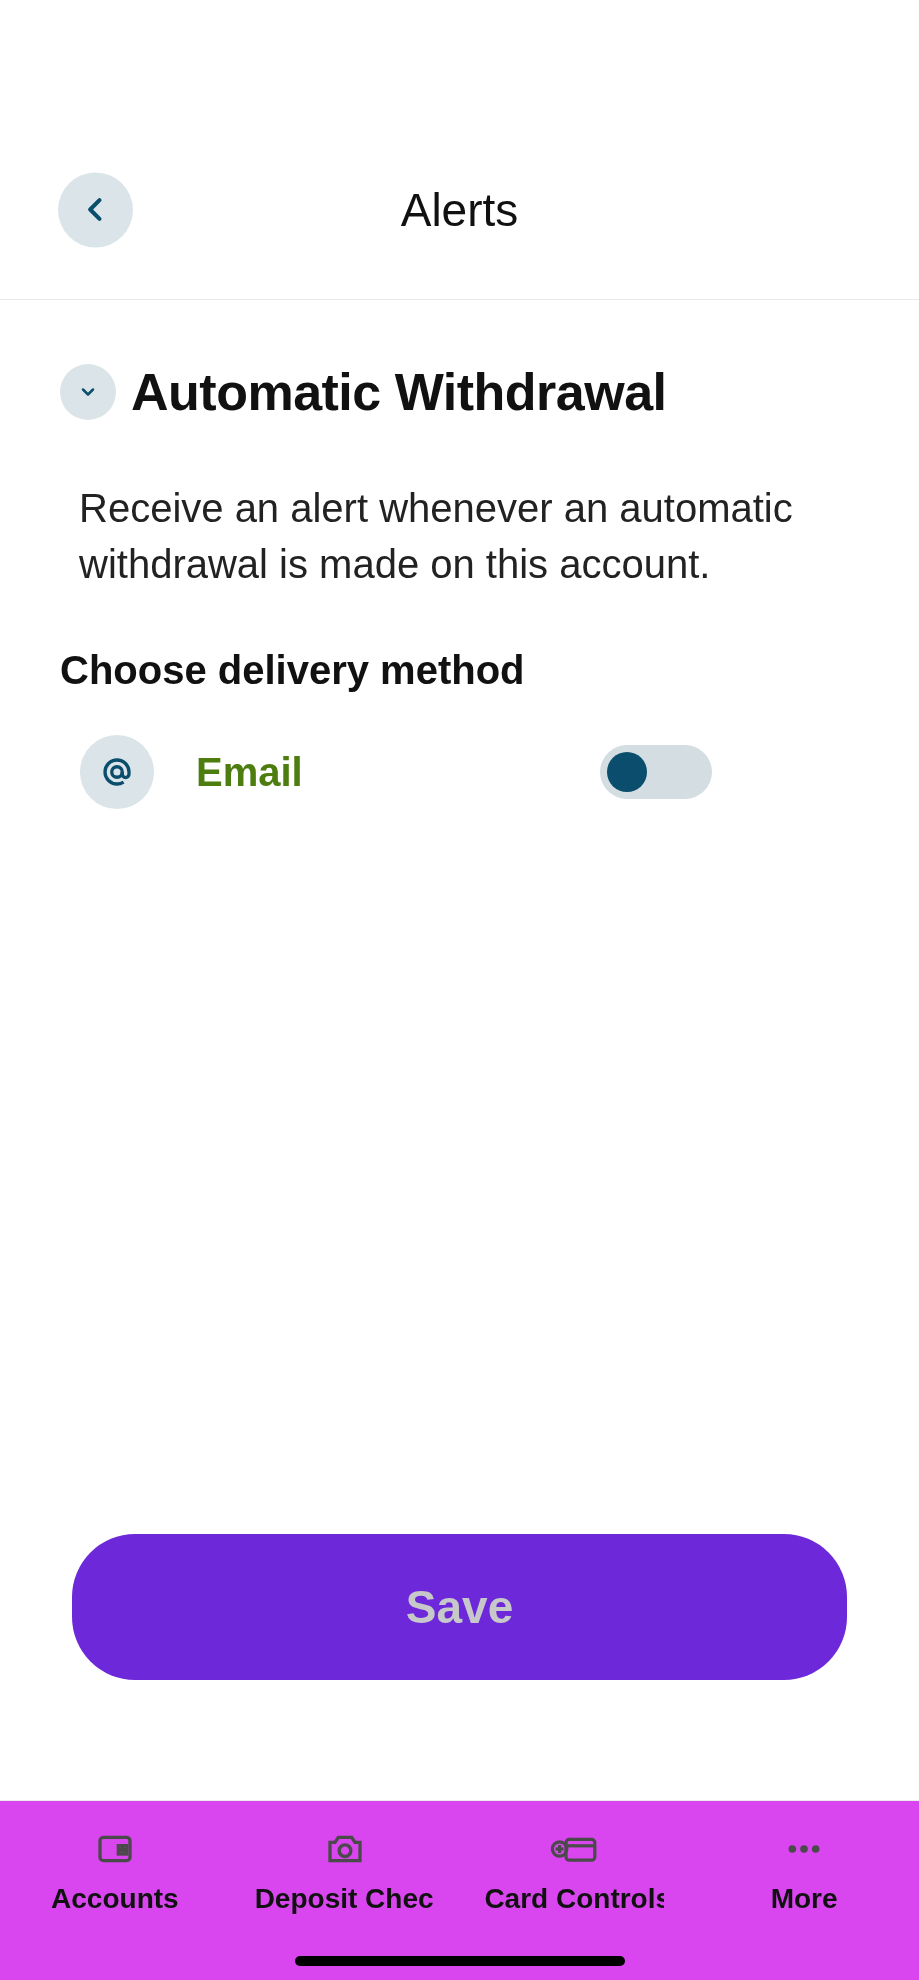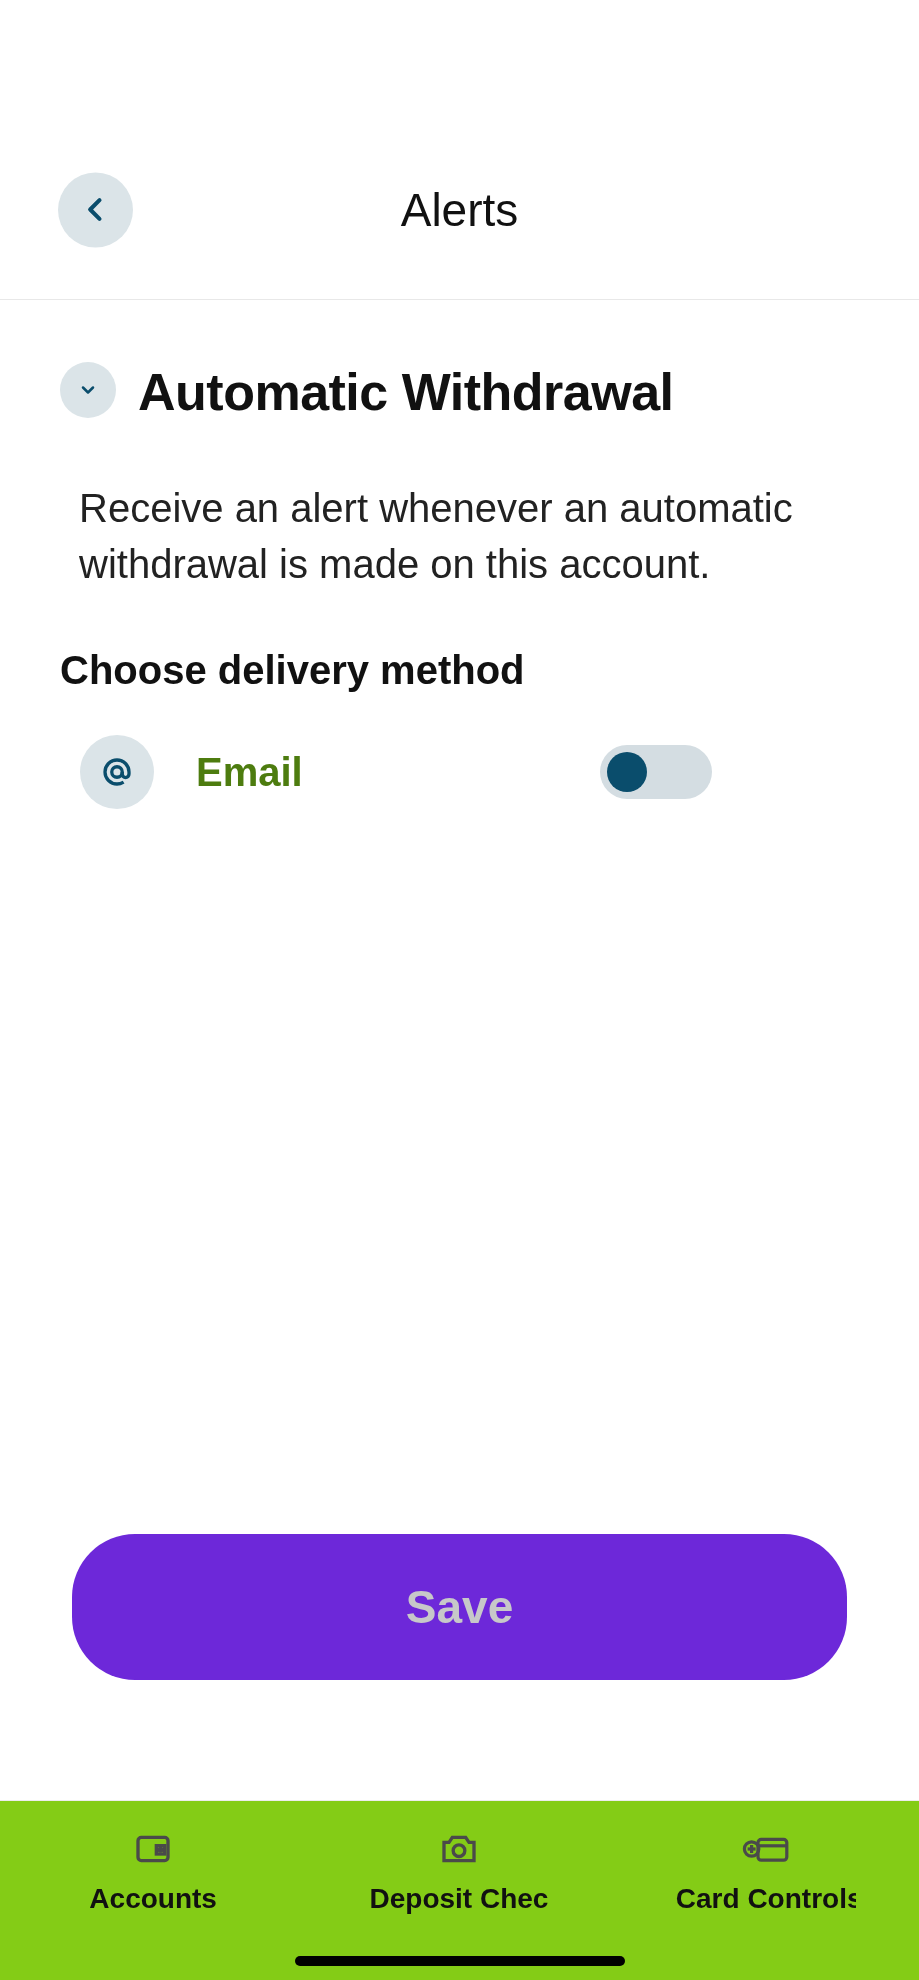--- a/index.html
+++ b/index.html
@@ -3,38 +3,38 @@
 <meta charset="utf-8">
 <style>
   * { box-sizing: border-box; margin: 0; padding: 0; }
   html, body { width: 919px; height: 1980px; font-family: -apple-system, BlinkMacSystemFont, "Segoe UI", Arial, sans-serif; background: #fff; color: #111; }
   .screen { width: 919px; height: 1980px; position: relative; display: flex; flex-direction: column; background: #fff; }
   .status-bar { height: 120px; }
   .header { position: relative; height: 180px; display: flex; align-items: center; justify-content: center; border-bottom: 1px solid #e8e8e8; }
   .back-btn { position: absolute; left: 58px; top: 50%; transform: translateY(-50%); width: 75px; height: 75px; border-radius: 50%; background: #dbe4e8; display: flex; align-items: center; justify-content: center; border:none; cursor:pointer; }
   .header-title { font-size: 46px; font-weight: 400; color: #111; }
   .content { flex: 1; padding: 0 60px; display: flex; flex-direction: column; }
-  .section-row { display:flex; align-items:flex-start; gap: 22px; margin-top: 62px; }
+  .section-row { display:flex; align-items:center; gap: 15px; margin-top: 62px; }
   .chevron-circle { width: 56px; height: 56px; border-radius: 50%; background: #dbe4e8; display:flex; align-items:center; justify-content:center; border:none; cursor:pointer; }
   .section-title { font-size: 52px; font-weight: 800; color: #111; letter-spacing: -0.5px; }
   .description { margin-top: 58px; font-size: 40px; line-height: 1.4; color: #222; font-weight: 400; max-width: 790px; margin-left: 19px; }
   .delivery-label { margin-top: 56px; font-size: 40px; font-weight: 700; color: #111; }
   .option-row { display:flex; align-items:center; margin-top: 42px; position: relative; }
   .option-row.push { margin-top: 50px; }
   .icon-circle { width: 74px; height: 74px; border-radius: 50%; background: #dbe4e8; display:flex; align-items:center; justify-content:center; margin-left: 20px; }
   .option-label { font-size: 40px; font-weight: 700; color:#4d7c0f; margin-left: 42px; }
   .toggle { position: absolute; left: 540px; width: 112px; height: 54px; border-radius: 30px; background: #d4dde2; cursor:pointer; border:none; }
   .toggle .knob { position: absolute; width: 40px; height: 40px; border-radius:50%; left: 7px; top: 7px; }
   .toggle.on .knob { background: #0a4d6c; }
   .toggle.off .knob { background: #6a97ab; }
   .highlight-ring { position:absolute; width: 200px; height: 200px; border-radius: 50%; background: #fff; box-shadow: 0 8px 40px rgba(0,0,0,0.22); left: 495px; top: -60px; display:flex; align-items:center; justify-content:center; z-index: 5; }
   .highlight-ring .toggle { position: static; }
   .save-btn { margin: 0 12px 120px 12px; height: 146px; border-radius: 63px; background: #6d28d9; color: #c7c8c9; font-size: 46px; font-weight: 700; border:none; display:flex; align-items:center; justify-content:center; cursor:pointer; }
   .spacer { flex: 1; }
-  .tabbar { height: 180px; border-top: 1px solid #ececec; display:flex; align-items:flex-start; justify-content:space-around; padding-top: 28px; background:#84cc16; }
+  .tabbar { height: 180px; border-top: 1px solid #ececec; display:flex; align-items:flex-start; justify-content:space-around; padding-top: 28px; background:#d946ef; }
   .tab { display:flex; flex-direction:column; align-items:center; gap:14px; width: 180px; cursor:pointer; }
   .tab-label { font-size: 28px; font-weight: 700; color: #111; white-space: nowrap; overflow:hidden; text-overflow: clip; max-width: 180px; }
   .home-indicator { position:absolute; bottom: 14px; left:50%; transform:translateX(-50%); width: 330px; height: 10px; background:#000; border-radius:6px; }
   svg { display:block; }
 </style>
 </head>
 <body>
 
 <div class="screen">
   <div class="status-bar"></div>
@@ -100,16 +100,24 @@
     <div class="tab">
       <svg width="48" height="40" viewBox="0 0 30 24" fill="none" stroke="#4a4a4a" stroke-width="2">
           <rect x="10" y="6" width="18" height="13" rx="2"></rect>
           <line x1="10" y1="10" x2="28" y2="10"></line>
           <circle cx="6" cy="12" r="4.5"></circle>
           <line x1="6" y1="9.5" x2="6" y2="14.5"></line>
           <line x1="3.5" y1="12" x2="8.5" y2="12"></line>
         </svg>
       <div class="tab-label">Card Controls</div>
     </div>
+    <div class="tab">
+      <svg width="44" height="40" viewBox="0 0 24 24" fill="#4a4a4a">
+          <circle cx="5" cy="12" r="2.3"></circle>
+          <circle cx="12" cy="12" r="2.3"></circle>
+          <circle cx="19" cy="12" r="2.3"></circle>
+        </svg>
+      <div class="tab-label">More</div>
+    </div>
   </div>
 
   <div class="home-indicator"></div>
 </div>
 
 </body></html>

